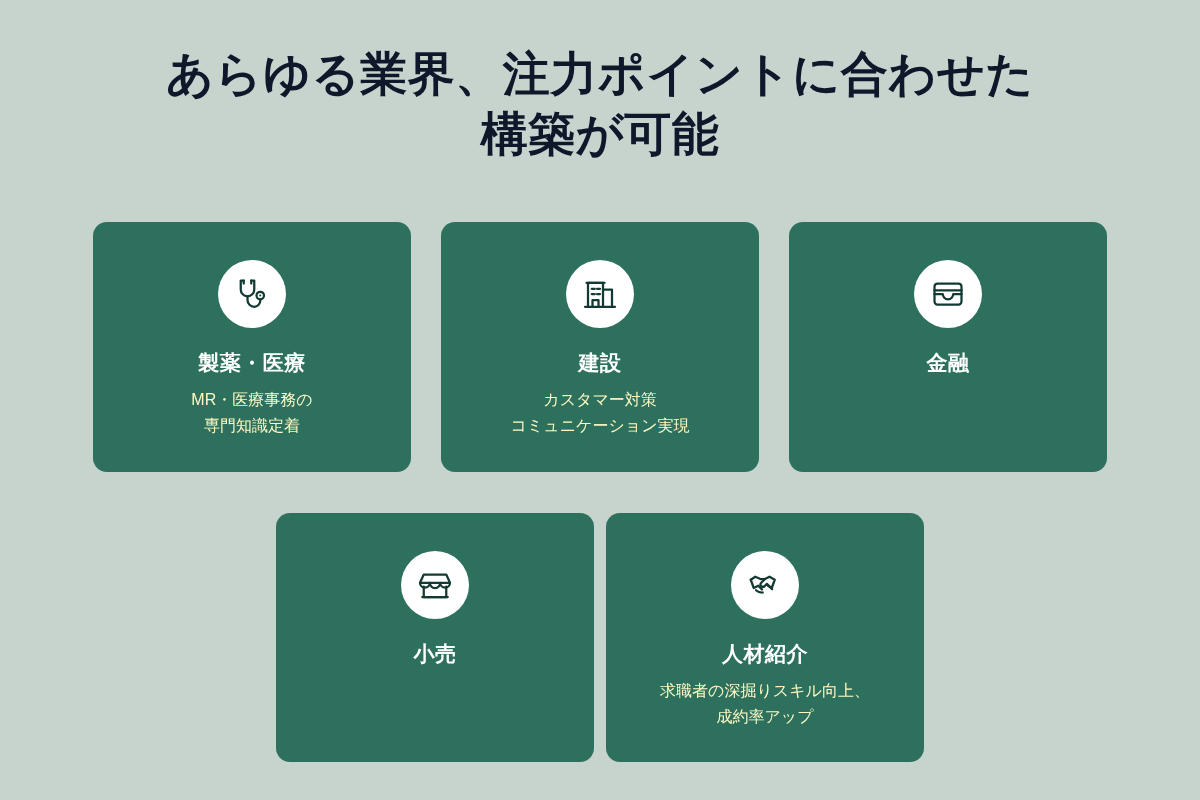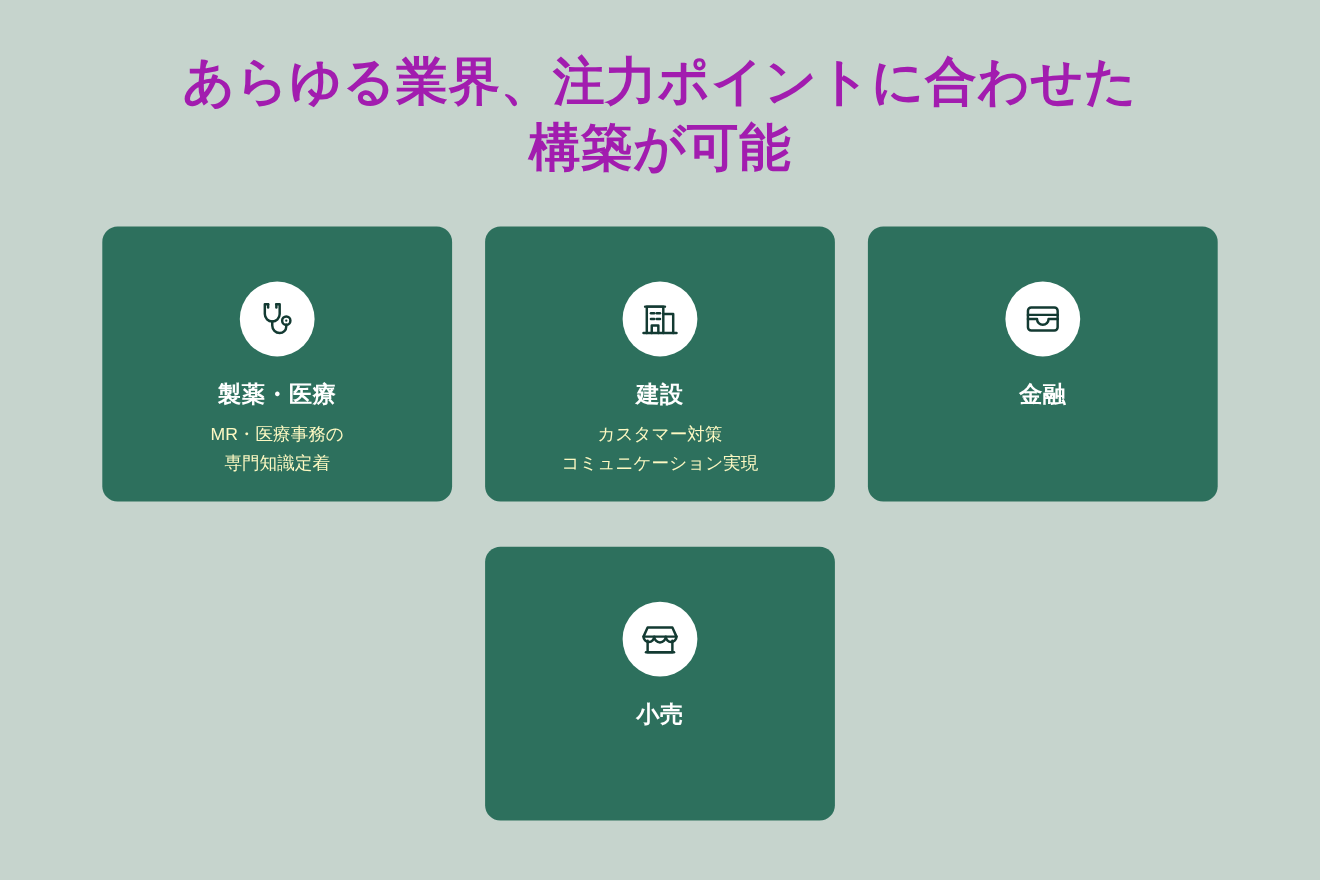--- a/index.html
+++ b/index.html
@@ -24,21 +24,21 @@
     background: #c6d4cd;
   }
 
   
   .heading {
     position: absolute;
     left: 0;
     top: 44px;
     width: 1200px;
     text-align: center;
-    color: #a21caf;
+    color: #0f172a;
     font-size: 47px;
     font-weight: 700;
     line-height: 1.28;
     letter-spacing: 0.5px;
     white-space: pre-line;
   }
 
   
   .row {
     position: absolute;
@@ -48,26 +48,27 @@
     width: 1200px;
   }
 
   .row-top    { top: 206px; }
   .row-bottom { top: 497px; gap: 12px; }
 
   .card {
     width: 318px;
     background: #2d705d;
     border-radius: 14px;
-    padding-top: 50px;
+    padding-top: 38px;
     padding-left: 18px;
     padding-right: 18px;
     display: flex;
     flex-direction: column;
     align-items: center;
+    margin-top: 16px;
   }
 
   .row-top .card    { height: 250px; }
   .row-bottom .card { height: 249px; }
 
   .icon-circle {
     width: 68px;
     height: 68px;
     border-radius: 50%;
     background: #ffffff;
@@ -176,16 +177,31 @@
             <path d="M9 10h30l5 11H4z"></path>
             <path d="M4 21a6.5 6.5 0 0 0 13 0 6.5 6.5 0 0 0 14 0 6.5 6.5 0 0 0 13 0"></path>
             <path d="M9 26v14h30V26"></path>
             <path d="M7 40h34"></path>
           </svg>
         </span>
       </div>
       <div class="card-title">小売</div>
     </div>
 
+    <div class="card">
+      <div class="icon-circle">
+        <span>
+          <svg viewBox="0 0 48 48" fill="none" stroke="#133a32" stroke-width="3" stroke-linecap="round" stroke-linejoin="round">
+            <path d="M24 16l-5 5a3.2 3.2 0 0 0 0 4.5 3.2 3.2 0 0 0 4.5 0l3-3 7 7"></path>
+            <path d="M5 17l6-4 7 3h6l6-3 7 4-4 11-5-3"></path>
+            <path d="M5 17l4 11 6-3 5 5"></path>
+            <path d="M12 31c2.5 2.2 5.5 3.2 9 3"></path>
+          </svg>
+        </span>
+      </div>
+      <div class="card-title">人材紹介</div>
+      <div class="card-desc">求職者の深掘りスキル向上、
+成約率アップ</div>
+    </div>
 
   </div>
 
 </div>
 
 </body></html>

